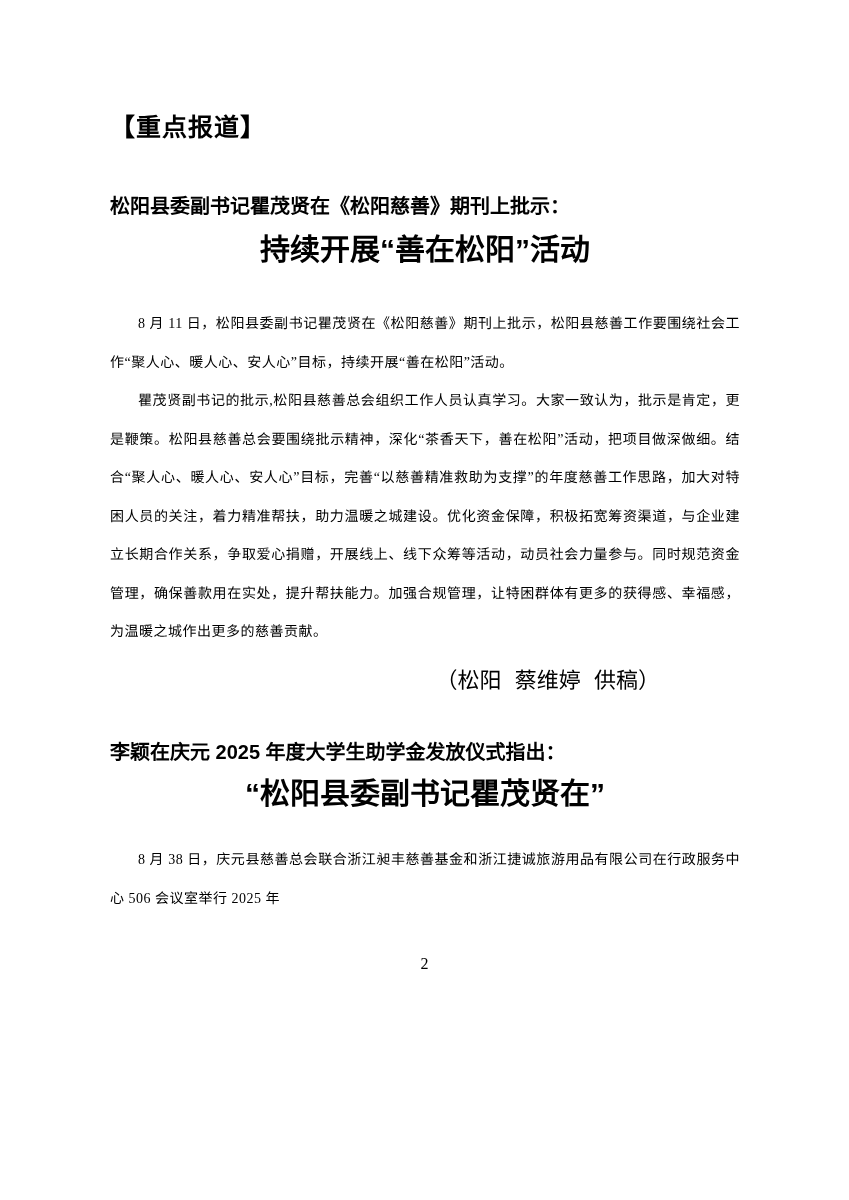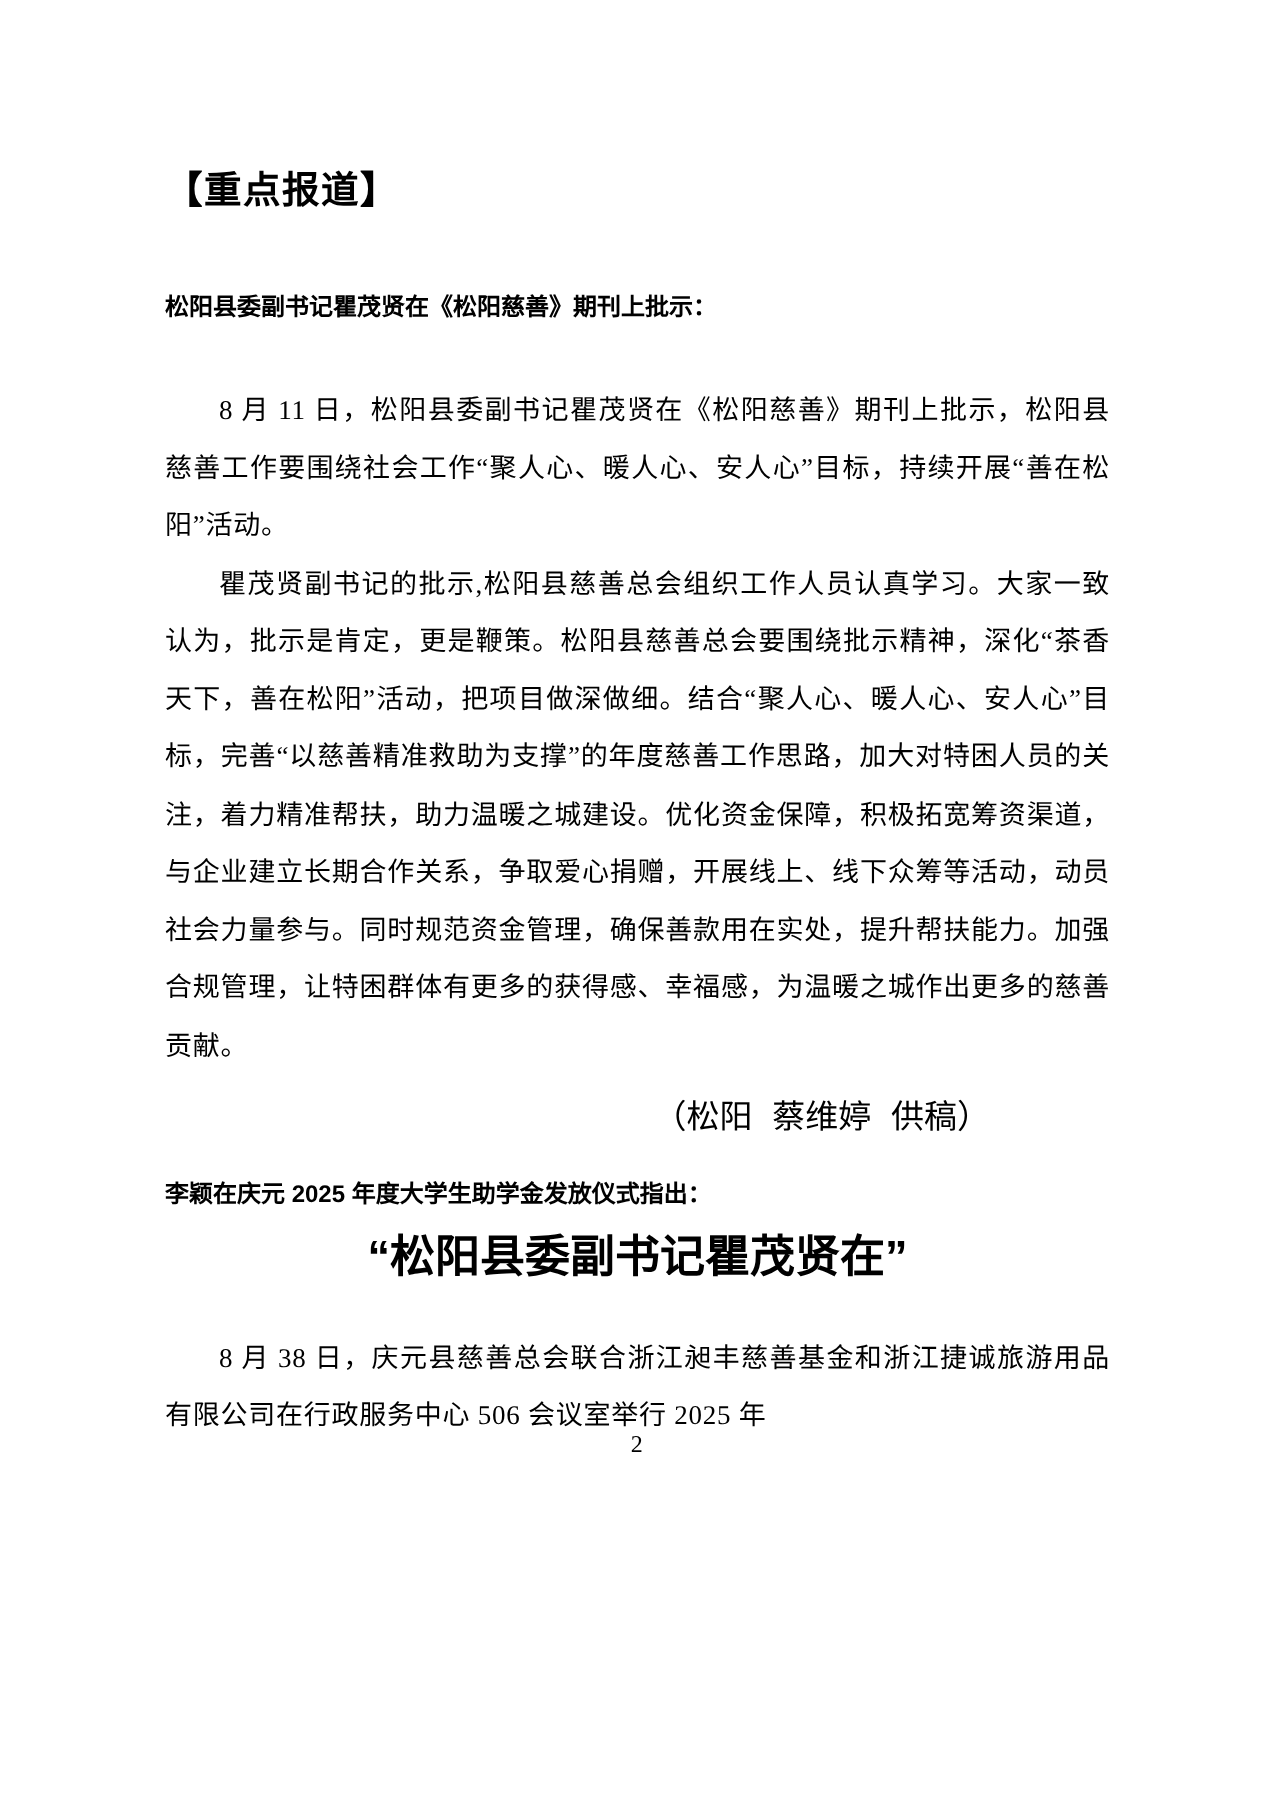--- a/index.html
+++ b/index.html
@@ -31,56 +31,56 @@
     line-height: 30px;
     margin: 0;
     letter-spacing: 1px;
   }
   .article-1 {
     margin-top: 50px;
   }
   .kicker {
     font-family: "Liberation Sans", "DejaVu Sans", sans-serif;
     font-weight: bold;
-    font-size: 16px;
+    font-size: 20px;
     line-height: 28px;
     margin: 0;
   }
   .headline {
     font-family: "Liberation Sans", "DejaVu Sans", sans-serif;
     font-weight: bold;
     font-size: 30px;
     line-height: 43px;
     text-align: center;
     margin: 0;
   }
   .headline-group {
     margin-top: 8px;
   }
   .body-block {
     margin-top: 34px;
   }
   .body-para {
-    font-size: 18px;
+    font-size: 14px;
     line-height: 38.5px;
     text-align: justify;
     text-indent: 2em;
     margin: 0;
     letter-spacing: 0.5px;
   }
   .byline {
     font-size: 22px;
     line-height: 38.5px;
     text-align: right;
     padding-right: 80px;
     margin: 12px 0 0 0;
     font-family: Liberation Mono, monospace;
   }
   .article-2 {
-    margin-top: 16px;
+    margin-top: 36px;
   }
   .article-2 .headline-group {
     margin-top: 6px;
   }
   .article-2 .body-block {
     margin-top: 26px;
   }
   .page-number {
     position: absolute;
     left: 0;
@@ -95,20 +95,21 @@
 <body>
 
 <div class="page">
   <div class="content">
 
     <h1 class="section-label">【重点报道】</h1>
 
     <section class="article article-1">
       <p class="kicker">松阳县委副书记瞿茂贤在《松阳慈善》期刊上批示：</p>
       <div class="headline-group">
+        <h2 class="headline">持续开展“善在松阳”活动</h2>
       </div>
       <div class="body-block">
         <p class="body-para">8 月 11 日，松阳县委副书记瞿茂贤在《松阳慈善》期刊上批示，松阳县慈善工作要围绕社会工作“聚人心、暖人心、安人心”目标，持续开展“善在松阳”活动。</p>
         <p class="body-para">瞿茂贤副书记的批示,松阳县慈善总会组织工作人员认真学习。大家一致认为，批示是肯定，更是鞭策。松阳县慈善总会要围绕批示精神，深化“茶香天下，善在松阳”活动，把项目做深做细。结合“聚人心、暖人心、安人心”目标，完善“以慈善精准救助为支撑”的年度慈善工作思路，加大对特困人员的关注，着力精准帮扶，助力温暖之城建设。优化资金保障，积极拓宽筹资渠道，与企业建立长期合作关系，争取爱心捐赠，开展线上、线下众筹等活动，动员社会力量参与。同时规范资金管理，确保善款用在实处，提升帮扶能力。加强合规管理，让特困群体有更多的获得感、幸福感，为温暖之城作出更多的慈善贡献。</p>
         <p class="byline">（松阳 蔡维婷 供稿）</p>
       </div>
     </section>
 
     <section class="article article-2">
       <p class="kicker">李颖在庆元 2025 年度大学生助学金发放仪式指出：</p>

